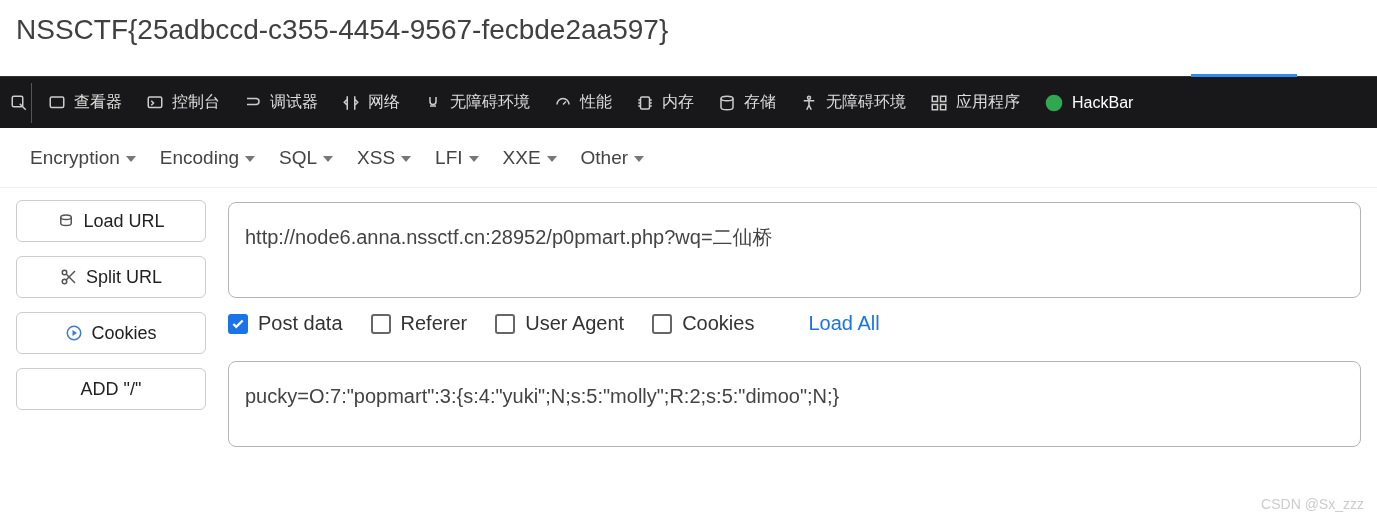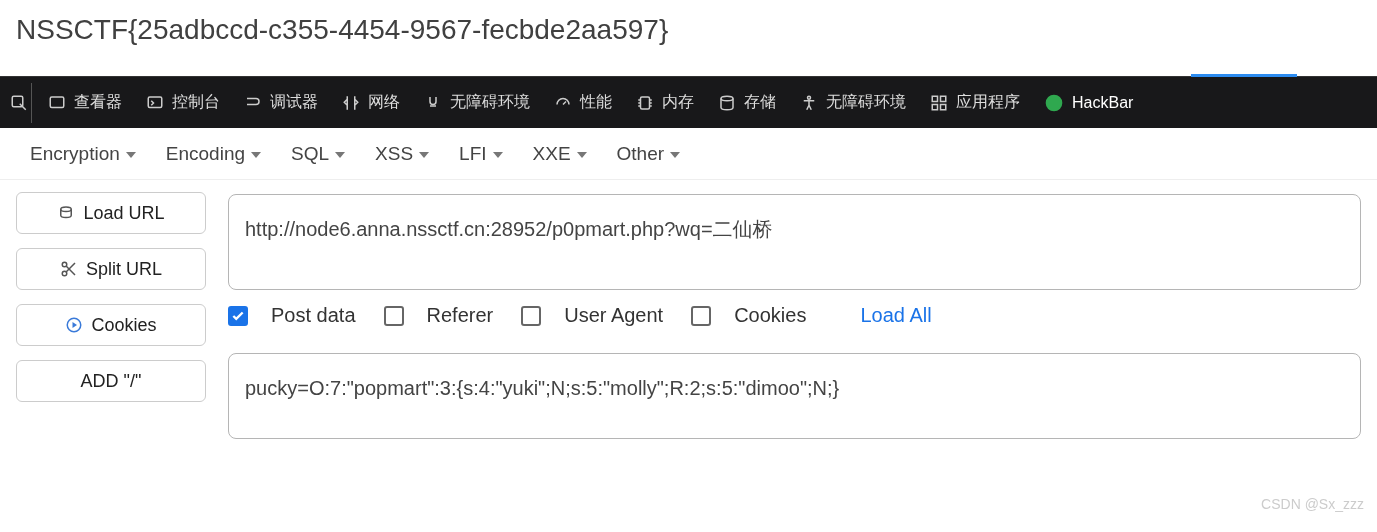--- a/index.html
+++ b/index.html
@@ -39,22 +39,22 @@
     cursor:pointer;white-space:nowrap;
   }
   .devtools-tab.active { color:#fff; }
   .active-indicator{
     position:absolute;top:-3px;right:80px;width:106px;height:3px;background:#2d8cf0;
   }
   .devtools-tab .ico{display:inline-flex;color:#ccc;}
   .devtools-tab.hack .ico{color:#2fa84f;}
 
   .hackbar-menu{
-    display:flex;align-items:center;gap:30px;
-    padding:12px 30px;height:52px;background:#fff;border-bottom:1px solid #eee;
+    display:flex;align-items:center;gap:24px;
+    padding:12px 30px;height:60px;background:#fff;border-bottom:1px solid #eee;
     font-size:19px;color:#444;
   }
   .hackbar-menu .item{display:flex;align-items:center;gap:6px;cursor:pointer;}
   .caret{width:0;height:0;border-left:5px solid transparent;border-right:5px solid transparent;border-top:6px solid #777;margin-top:3px;}
 
   .hackbar-body{
     display:flex;gap:22px;padding:12px 16px;
   }
   .side-buttons{display:flex;flex-direction:column;gap:14px;width:190px;}
   .side-btn{
@@ -71,21 +71,21 @@
     font-family:inherit;resize:none;outline:none;
     line-height:1.4;
   }
   .ta.url{height:96px;}
   .ta.post{height:86px;}
 
   .checks{
     display:flex;align-items:center;gap:28px;margin:14px 0 26px 0;
     font-size:20px;color:#333;
   }
-  .chk{display:flex;align-items:center;gap:23px;cursor:pointer;}
+  .chk{display:flex;align-items:center;gap:10px;cursor:pointer;}
   .box{
     width:20px;height:20px;border:2px solid #666;border-radius:3px;
     display:inline-flex;align-items:center;justify-content:center;background:#fff;
   }
   .box.checked{background:#1a73e8;border-color:#1a73e8;color:#fff;}
   .clear{color:#1a73e8;cursor:pointer;margin-left:26px;}
 
   .watermark{
     position:absolute;right:13px;bottom:20px;color:#ccc;font-size:14px;
   }

